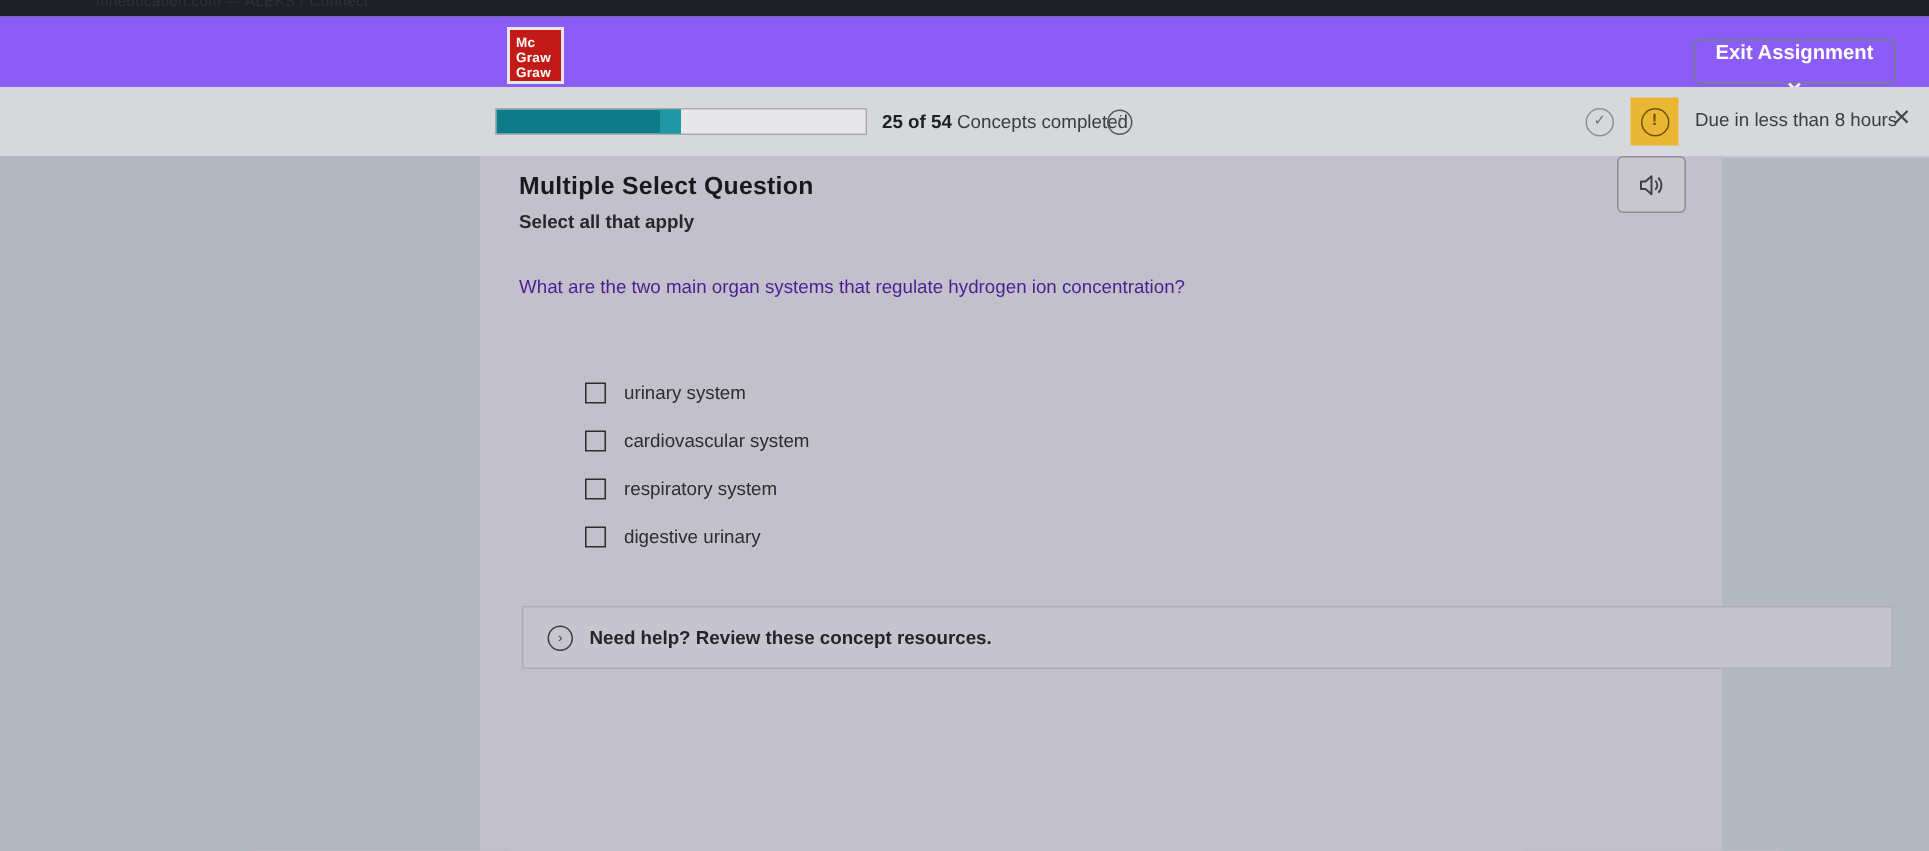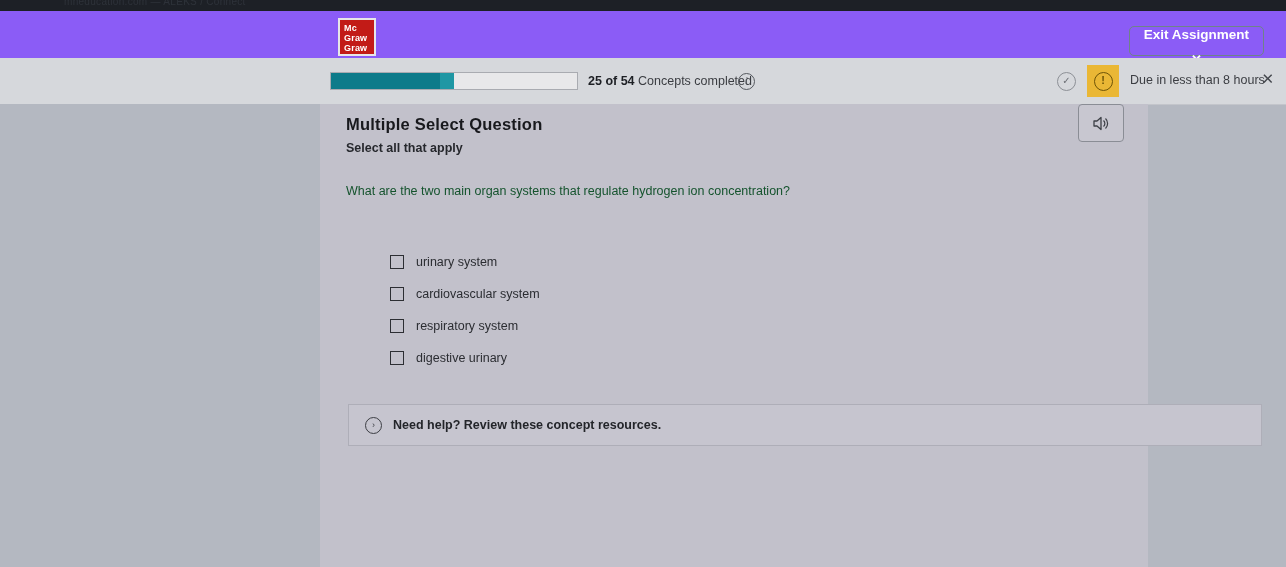--- a/index.html
+++ b/index.html
@@ -112,21 +112,21 @@
   .q-type{
     position:absolute;left:26px;top:11px;
     font-size:16.5px;font-weight:bold;color:#18191d;letter-spacing:.2px;
   }
   .q-sub{
     position:absolute;left:26px;top:37px;
     font-size:12.5px;font-weight:bold;color:#26282d;
   }
   .q-text{
     position:absolute;left:26px;top:80px;
-    font-size:12.5px;color:#14532d;
+    font-size:12.5px;color:#4c1d95;
   }
 
   .audio-btn{
     position:absolute;right:24px;top:0px;
     width:44px;height:36px;
     border:1px solid #8a8d95;border-radius:4px;
     background:#c8c7d0;
     display:flex;align-items:center;justify-content:center;
     cursor:pointer;
   }

